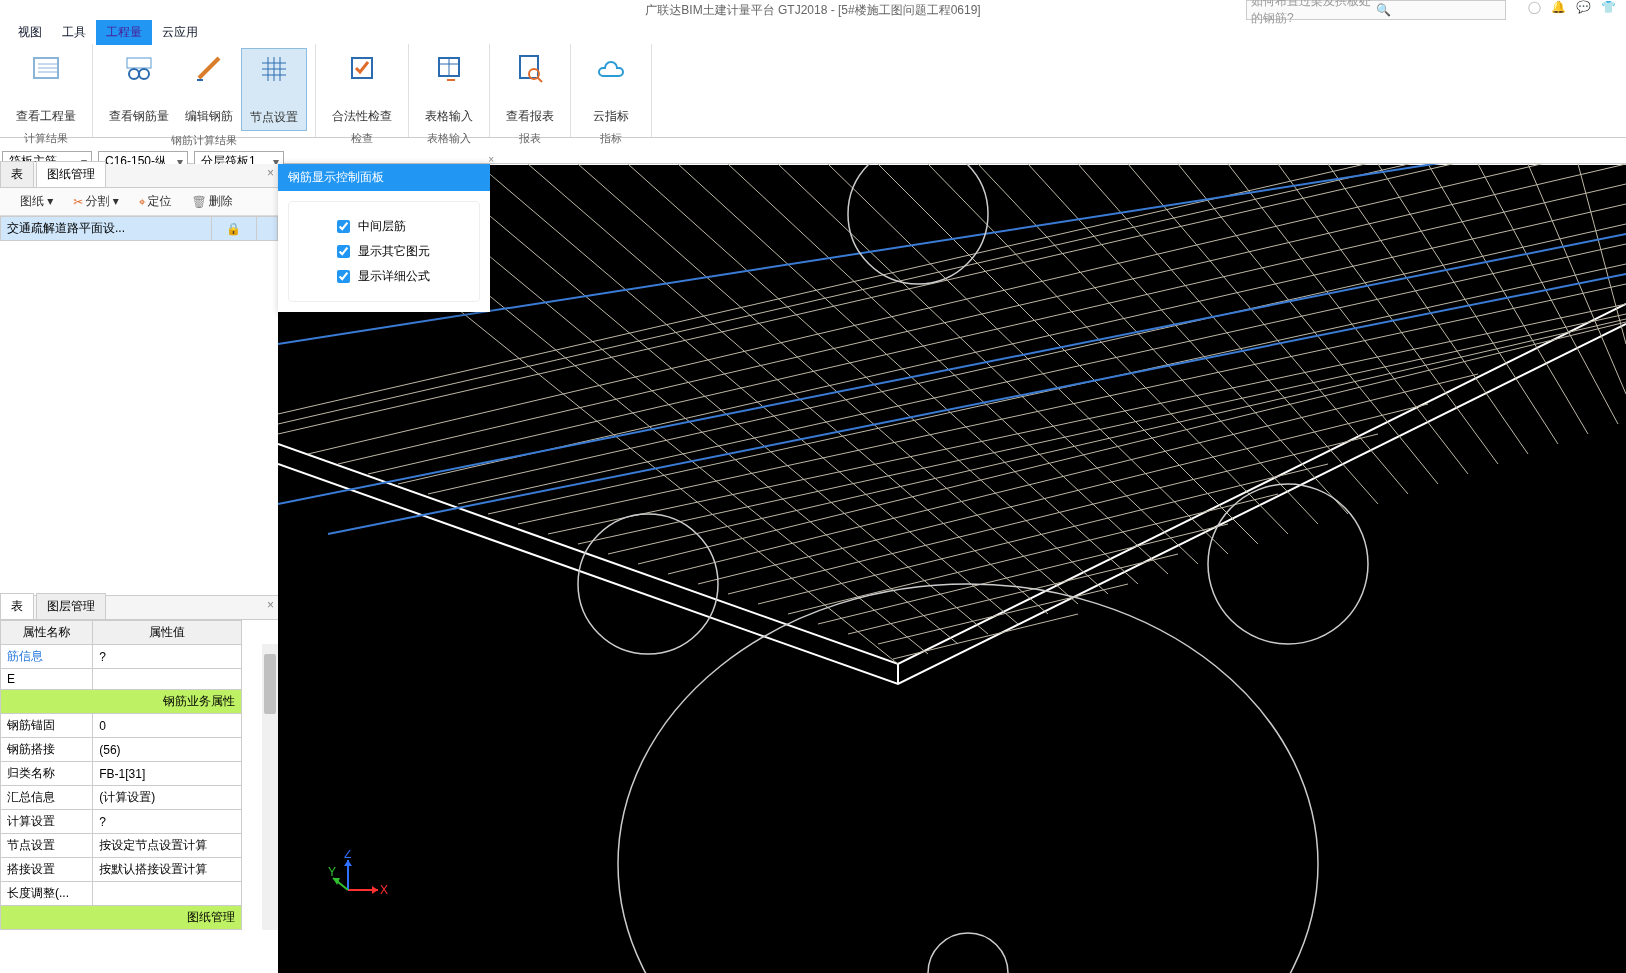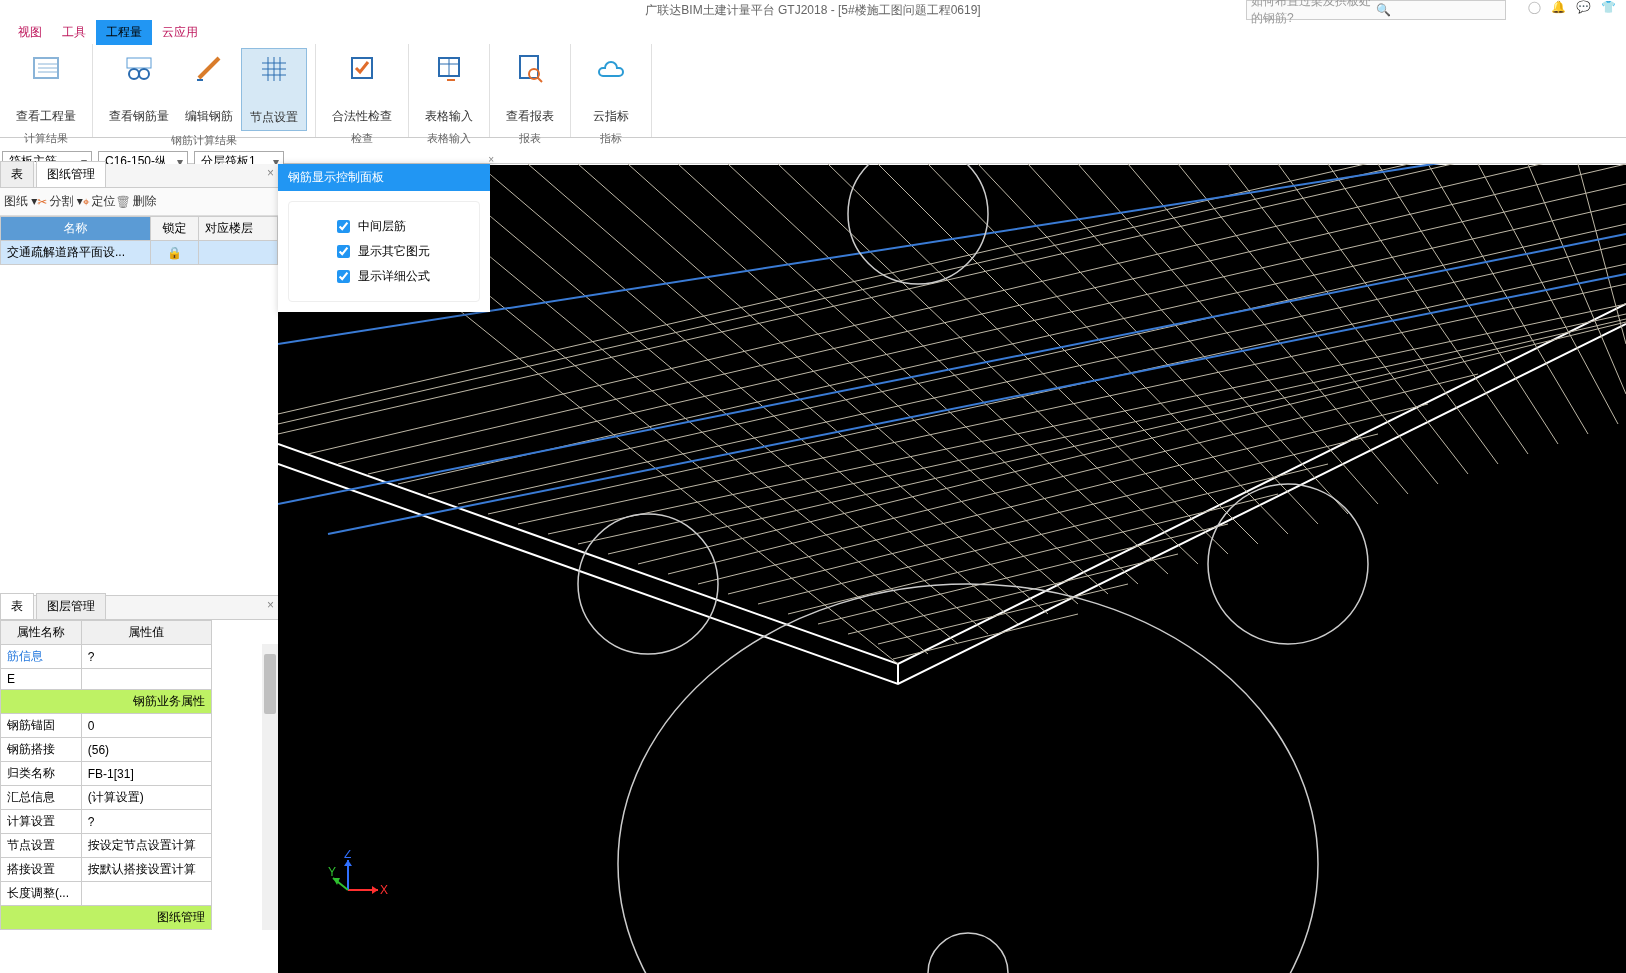--- a/index.html
+++ b/index.html
@@ -1,50 +1,50 @@
 <!DOCTYPE html>
 <html><head>
 <meta charset="utf-8">
 <style>
 *{box-sizing:border-box;margin:0;padding:0;font-family:"Microsoft YaHei",sans-serif;font-size:12px;}
 body{background:#fff;width:1626px;height:973px;overflow:hidden;position:relative;}
 .titlebar{height:20px;display:flex;align-items:center;justify-content:center;color:#666;position:relative;}
 .titlebar-search{position:absolute;right:120px;top:0;width:260px;height:20px;border:1px solid #ccc;background:#fafafa;display:flex;align-items:center;padding:0 4px;color:#999;}
 .titlebar-search span{flex:1;}
 .menubar{height:24px;display:flex;align-items:center;padding-left:8px;}
-.menubar .mitem{padding:4px 10px;color:#be185d;}
-.menubar .mitem.active{background:#2196f3;color:#000000;font-family:Liberation Serif, serif;}
+.menubar .mitem{padding:4px 10px;color:#0f172a;}
+.menubar .mitem.active{background:#2196f3;color:#4c1d95;font-family:Liberation Serif, serif;}
 .ribbon{height:94px;border-bottom:1px solid #ccc;display:flex;}
 .rgroup{display:flex;flex-direction:column;align-items:center;border-right:1px solid #e0e0e0;padding:4px 8px 2px 8px;}
 .rgroup .btns{display:flex;flex:1;}
 .rbtn{display:flex;flex-direction:column;align-items:center;justify-content:flex-start;padding:4px 8px;min-width:64px;gap:20px;}
 .rbtn.active{background:#d6e8f5;border:1px solid #8fbde0;}
 .ricon{width:32px;height:32px;margin-bottom:4px;display:flex;align-items:center;justify-content:center;}
 .rlabel{font-size:12px;color:#333;text-align:center;}
 .rgrouplabel{font-size:11px;color:#666;margin-top:2px;}
 .filters{height:26px;border-bottom:1px solid #ccc;display:flex;align-items:center;padding-left:2px;gap:6px;}
 .combo{border:1px solid #aaa;height:22px;display:flex;align-items:center;padding:0 16px 0 6px;background:#fff;position:relative;min-width:90px;margin-top:22px;}
 .combo::after{content:"▾";position:absolute;right:4px;color:#666;}
 .leftpanel{position:absolute;left:0;top:164px;width:278px;}
 .tabstrip{height:24px;border-bottom:1px solid #ccc;display:flex;align-items:flex-end;background:#f5f5f5;position:relative;}
 .tabstrip .tab{padding:4px 10px;border:1px solid #ccc;border-bottom:none;background:#eee;margin-right:2px;}
 .tabstrip .tab.active{background:#fff;}
 .tabstrip .closex{position:absolute;right:4px;top:2px;color:#888;}
-.toolbar2{height:28px;display:flex;align-items:center;gap:0;padding:0 4px;border-bottom:1px solid #ddd;background:#fafafa;}
+.toolbar2{height:28px;display:flex;align-items:center;gap:20px;padding:0 20px;border-bottom:1px solid #ddd;background:#fafafa;}
 .toolbar2 .t2item{display:flex;align-items:center;gap:2px;color:#333;}
 .table1{width:100%;border-collapse:collapse;}
 .table1 th,.table1 td{border:1px solid #ccc;padding:3px 6px;text-align:left;background:#f4f4f4;font-weight:normal;font-size:12px;}
 .table1 tr.datarow td{background:#cfe6fb;}
 .lockicon{color:#c98b2e;}
 .propspanel{position:absolute;left:0;top:595px;width:278px;border-top:1px solid #ccc;}
 .proptab{height:24px;display:flex;align-items:flex-end;background:#f5f5f5;border-bottom:1px solid #ccc;position:relative;}
 .proptab .tab{padding:4px 10px;border:1px solid #ccc;border-bottom:none;background:#eee;margin-right:2px;}
 .proptab .tab.active{background:#fff;}
 .proptab .closex{position:absolute;right:4px;top:2px;color:#888;}
-.props{width:212px;border-collapse:collapse;}
+.props{width:242px;border-collapse:collapse;}
 .props th,.props td{border:1px solid #ccc;padding:3px 6px;font-weight:normal;background:#fff;font-size:12px;}
 .props th{background:#f0f0f0;text-align:center;}
 .props .blue{color:#2277dd;}
 .props .group td{background:#bef264;text-align:right;}
 .scrollbar{position:absolute;right:0;top:24px;width:16px;bottom:0;background:#f0f0f0;}
 .scrollbar .thumb{position:absolute;left:2px;right:2px;top:10px;height:60px;background:#c0c0c0;border-radius:2px;}
 .viewport{position:absolute;left:278px;top:164px;right:0;bottom:0;background:#000;overflow:hidden;}
 .floatpanel{position:absolute;left:278px;top:164px;width:212px;background:#fff;box-shadow:2px 2px 8px rgba(0,0,0,.3);z-index:10;}
 .floatpanel .fphead{background:#2196f3;color:#fff;padding:5px 10px;position:relative;}
 .floatpanel .fphead .closex{position:absolute;right:-4px;top:-10px;color:#888;font-size:10px;}
@@ -226,25 +226,20 @@
         <span style="color:#e06c2b">⌖</span>
         <span>定位</span>
       </div>
     <div class="t2item">
         <span style="color:#888">🗑</span>
         <span>删除</span>
       </div>
   </div>
   <table class="table1">
     <tbody>
-        <tr>
-      <th style="width:150px;background:#5b9bd5;color:#fff;text-align:center">名称</th>
-      <th style="width:48px;text-align:center">锁定</th>
-      <th>对应楼层</th>
-    </tr>
     <tr class="datarow">
       <td>交通疏解道路平面设...</td>
       <td style="text-align:center"><span class="lockicon">🔒</span></td>
       <td></td>
     </tr>
   </tbody>
     </table>
 </div>
 
 <div class="floatpanel">

